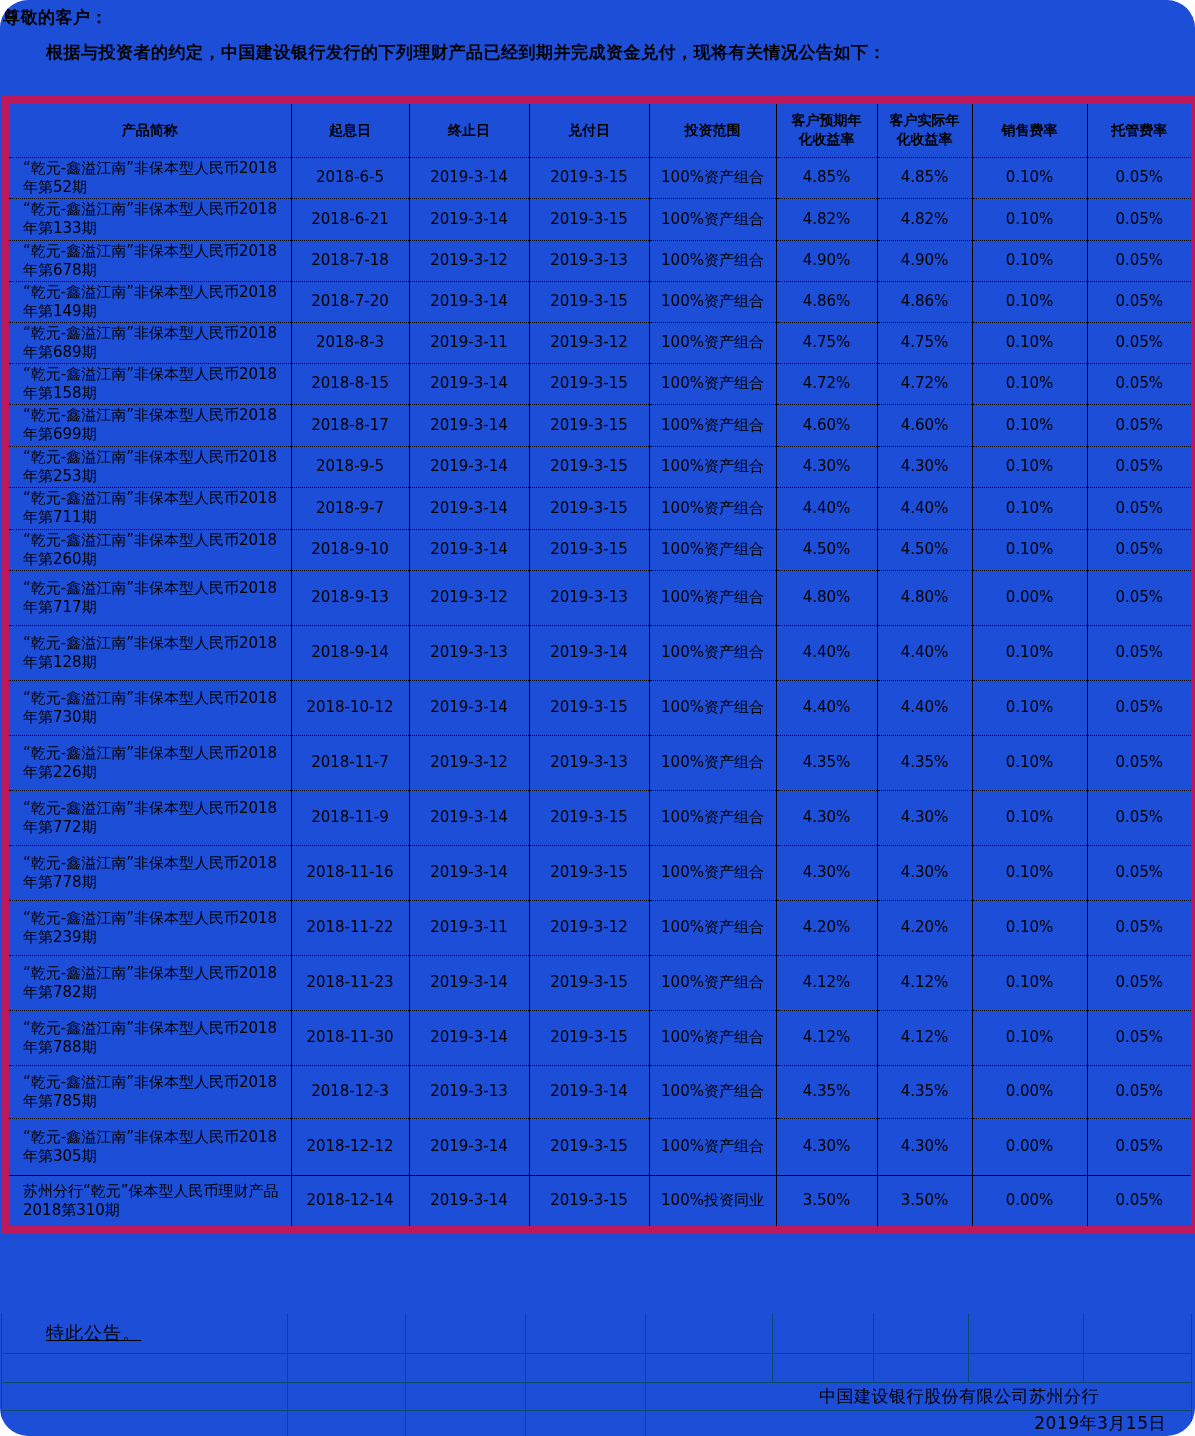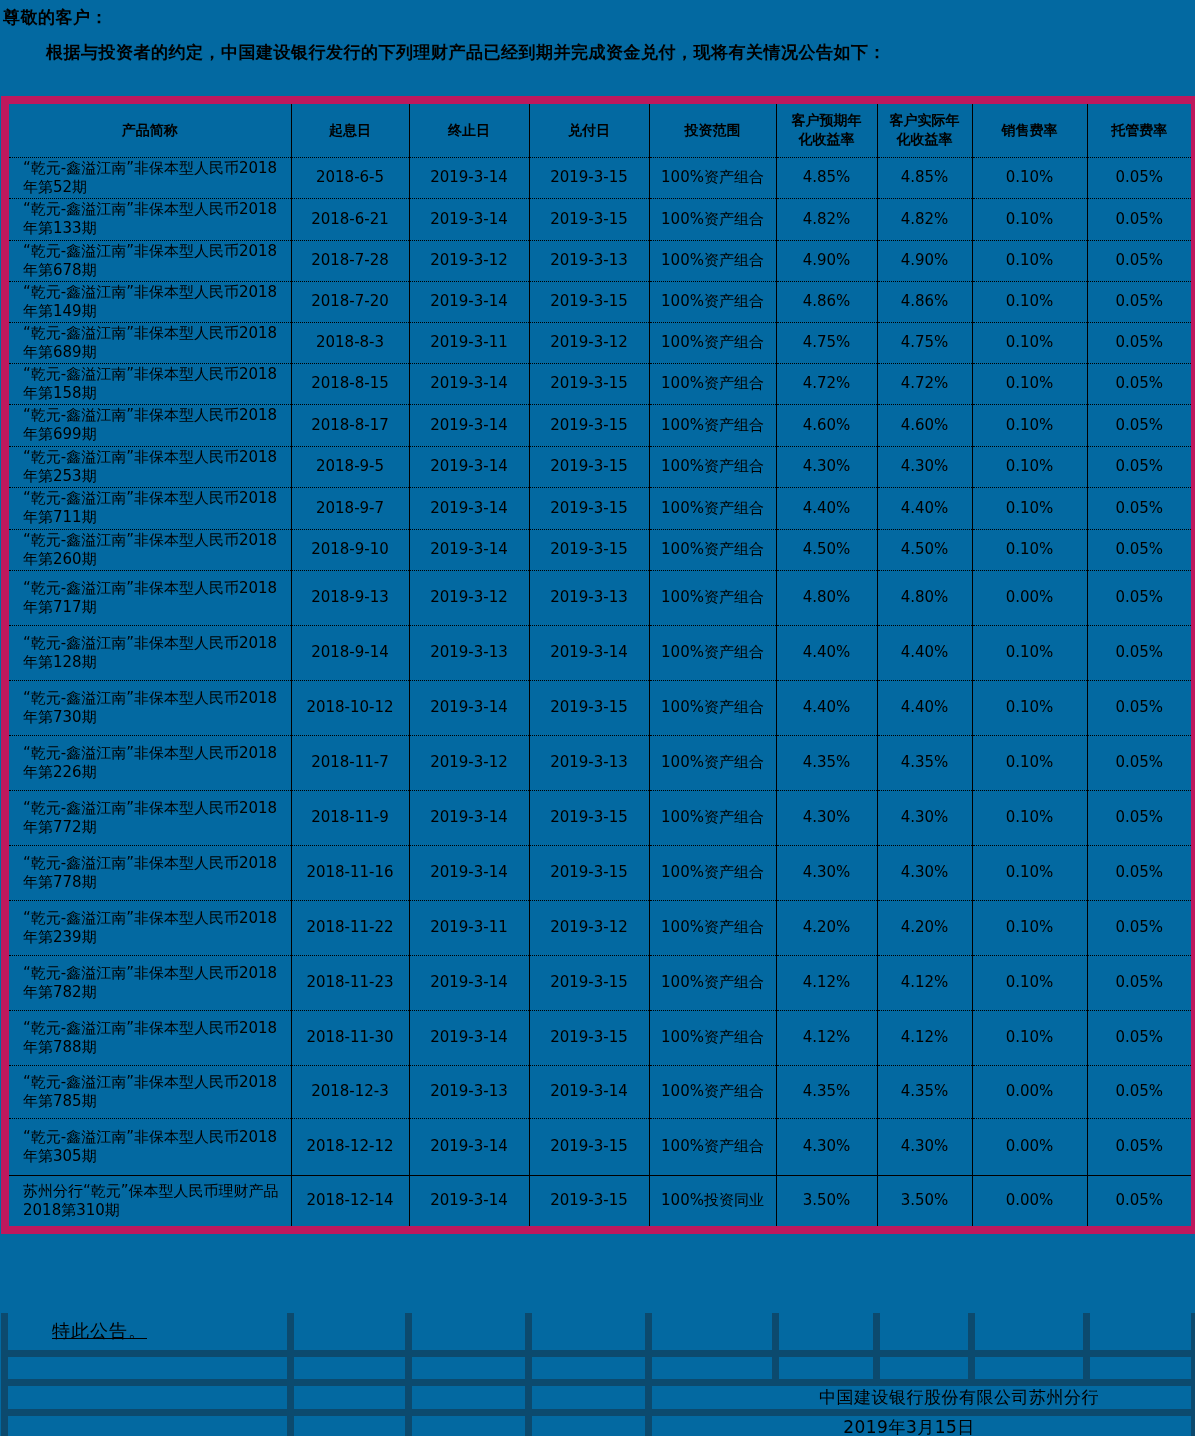--- a/index.html
+++ b/index.html
@@ -1,20 +1,21 @@
 <!DOCTYPE html>
 <html><head>
 <meta charset="utf-8">
 <style>
   * { margin:0; padding:0; box-sizing:border-box; }
   html,body { background:#ffffff; }
   .page {
-    position:relative; width:1195px; height:1436px; background:#0369a1;
+    position:relative; width:1195px; height:1436px; background:#1d4ed8;
     font-family:"DejaVu Sans","Liberation Sans",sans-serif; color:#000;
     overflow:hidden;
+    border-radius:28px;
   }
   .greeting {
     position:absolute; top:6px; left:3px;
     font-size:17px; font-weight:bold; letter-spacing:0.5px;
   }
   .intro {
     position:absolute; top:33px; left:3px; width:1190px;
     font-size:17px; font-weight:bold; text-indent:43px; letter-spacing:0.5px;margin-top:8px;
   }
   table.products {
@@ -46,26 +47,26 @@
   table.products tbody tr:last-child td { border-top:1px solid #000; }
   table.footer {
     position:absolute; top:1313px; left:1px; width:1190px;
     table-layout:fixed; border-collapse:collapse;
   }
   table.footer col.c1{width:286px} table.footer col.c2{width:118px}
   table.footer col.c3{width:120px} table.footer col.c4{width:120px}
   table.footer col.c5{width:127px} table.footer col.c6{width:101px}
   table.footer col.c7{width:95px}  table.footer col.c8{width:115px}
   table.footer col.c9{width:108px}
-  table.footer td { border:7px solid #0c4a6e; vertical-align:middle; }
+  table.footer td { border:1px solid #0c4a6e; vertical-align:middle; }
   table.footer tr:first-child td { border-top:none; }
   table.footer tr.fr1 td { height:40px;text-decoration:underline; }
   table.footer tr.fr2 td { height:29px; }
   table.footer tr.fr3 td { height:28px; }
-  table.footer tr.fr4 td { height:26px;text-align:center; }
+  table.footer tr.fr4 td { height:26px; }
   td.closing-cell { font-size:18px; padding-left:44px; text-align:left; letter-spacing:1px; }
   td.issuer-cell  { font-size:17px; text-align:right; padding-right:92px; letter-spacing:0.5px; }
   td.date-cell    { font-size:17px; text-align:right; padding-right:25px; letter-spacing:0.5px; }
 </style>
 </head>
 <body>
 
 <div class="page">
 
   <div class="greeting">尊敬的客户：</div>
@@ -116,21 +117,21 @@
           <td class="col-end">2019-3-14</td>
           <td class="col-pay">2019-3-15</td>
           <td class="col-scope">100%资产组合</td>
           <td class="col-expected">4.82%</td>
           <td class="col-actual">4.82%</td>
           <td class="col-sales_fee">0.10%</td>
           <td class="col-custody_fee">0.05%</td>
         </tr>
         <tr style="height: 38px;">
           <td class="col-product">“乾元-鑫溢江南”非保本型人民币2018年第678期</td>
-          <td class="col-start">2018-7-28</td>
+          <td class="col-start">2018-7-18</td>
           <td class="col-end">2019-3-12</td>
           <td class="col-pay">2019-3-13</td>
           <td class="col-scope">100%资产组合</td>
           <td class="col-expected">4.90%</td>
           <td class="col-actual">4.90%</td>
           <td class="col-sales_fee">0.10%</td>
           <td class="col-custody_fee">0.05%</td>
         </tr>
         <tr style="height: 40px;">
           <td class="col-product">“乾元-鑫溢江南”非保本型人民币2018年第149期</td>

